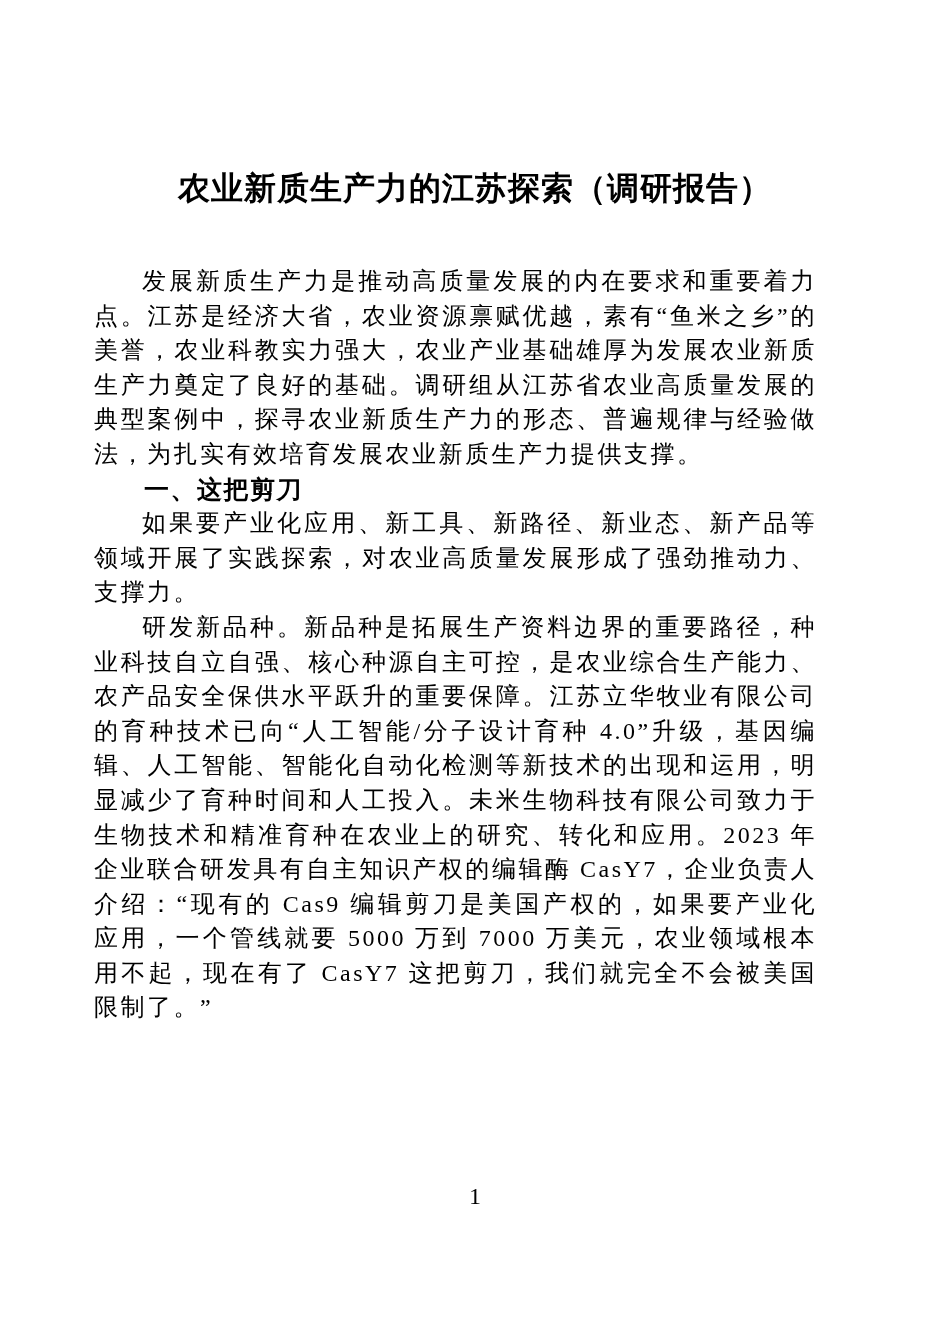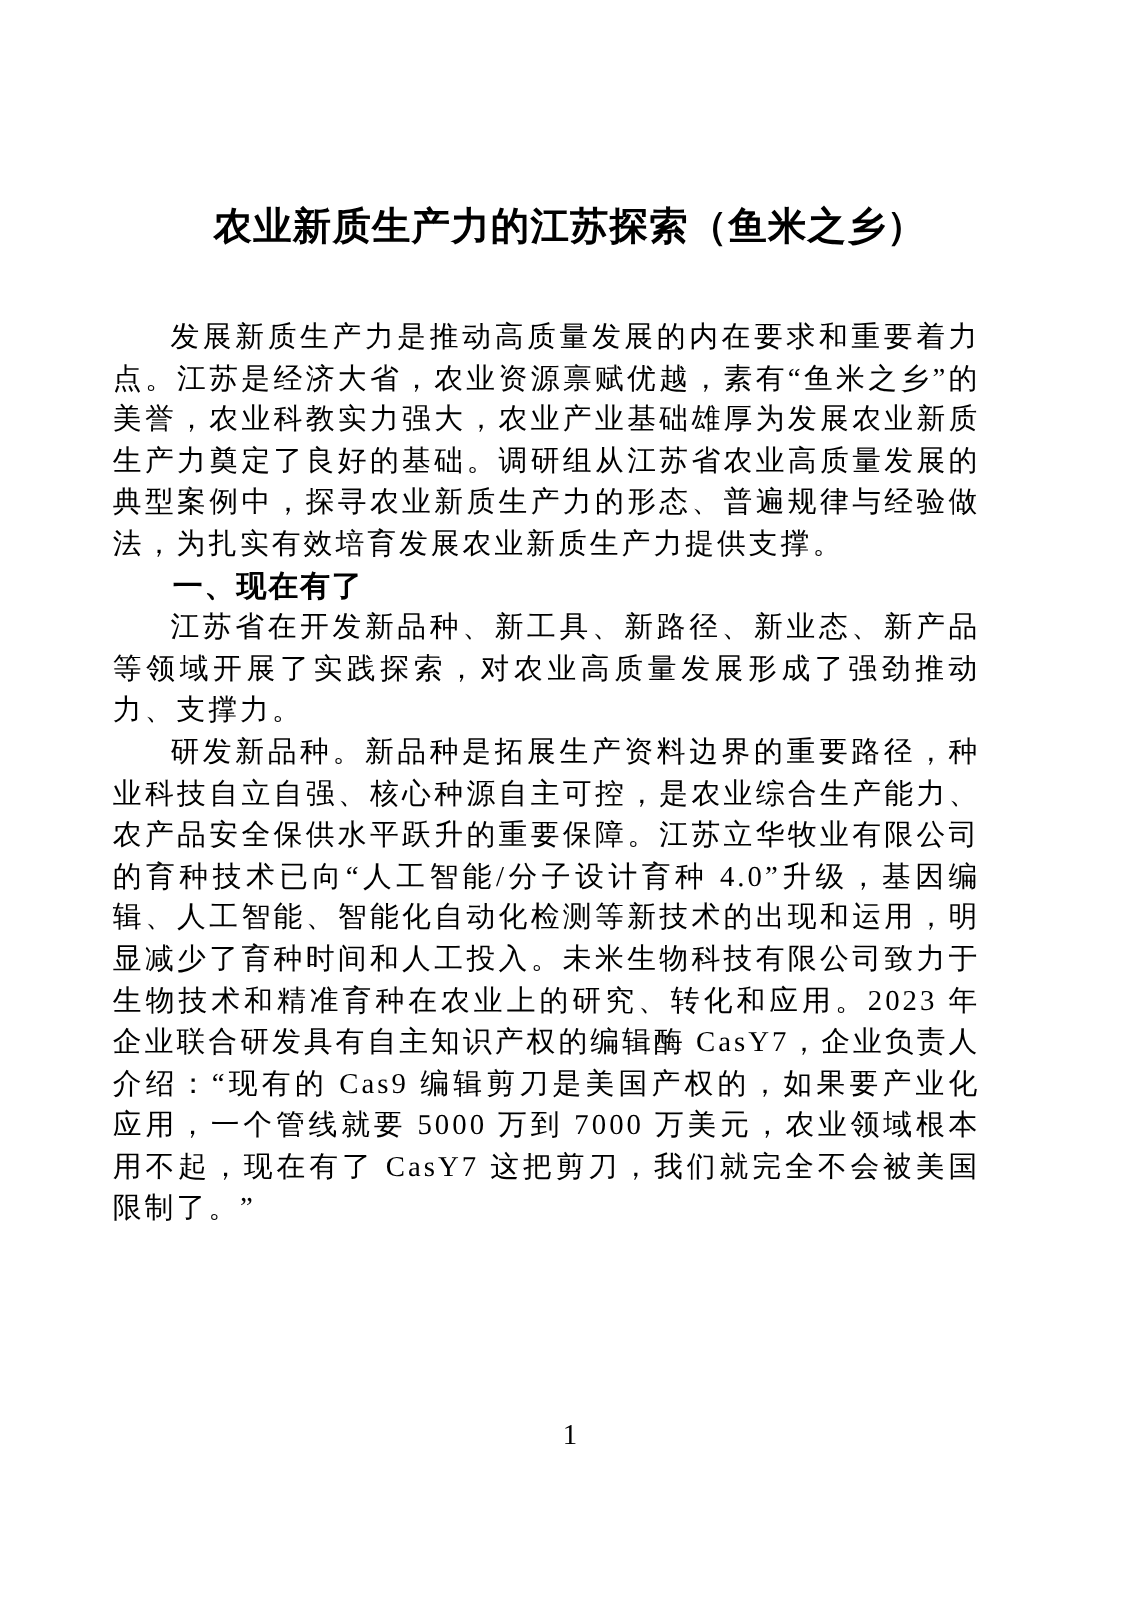--- a/index.html
+++ b/index.html
@@ -53,25 +53,25 @@
     text-align: center;
     font-family: "Liberation Serif", "DejaVu Serif", serif;
     font-size: 24px;
     letter-spacing: 0;
   }
 </style>
 </head>
 <body>
 
 <div class="page">
-  <h1 class="doc-title">农业新质生产力的江苏探索（鱼米之乡）</h1>
+  <h1 class="doc-title">农业新质生产力的江苏探索（调研报告）</h1>
 
   <div class="doc-body">
       <p class="para">发展新质生产力是推动高质量发展的内在要求和重要着力点。江苏是经济大省，农业资源禀赋优越，素有“鱼米之乡”的美誉，农业科教实力强大，农业产业基础雄厚为发展农业新质生产力奠定了良好的基础。调研组从江苏省农业高质量发展的典型案例中，探寻农业新质生产力的形态、普遍规律与经验做法，为扎实有效培育发展农业新质生产力提供支撑。</p>
-      <p class="heading">一、现在有了</p>
-      <p class="para">江苏省在开发新品种、新工具、新路径、新业态、新产品等领域开展了实践探索，对农业高质量发展形成了强劲推动力、支撑力。</p>
+      <p class="heading">一、这把剪刀</p>
+      <p class="para">如果要产业化应用、新工具、新路径、新业态、新产品等领域开展了实践探索，对农业高质量发展形成了强劲推动力、支撑力。</p>
       <p class="para">研发新品种。新品种是拓展生产资料边界的重要路径，种业科技自立自强、核心种源自主可控，是农业综合生产能力、农产品安全保供水平跃升的重要保障。江苏立华牧业有限公司的育种技术已向“人工智能/分子设计育种 4.0”升级，基因编辑、人工智能、智能化自动化检测等新技术的出现和运用，明显减少了育种时间和人工投入。未米生物科技有限公司致力于生物技术和精准育种在农业上的研究、转化和应用。2023 年企业联合研发具有自主知识产权的编辑酶 CasY7，企业负责人介绍：“现有的 Cas9 编辑剪刀是美国产权的，如果要产业化应用，一个管线就要 5000 万到 7000 万美元，农业领域根本用不起，现在有了 CasY7 这把剪刀，我们就完全不会被美国限制了。”</p>
     </div>
 
   <div class="page-footer">
     <span class="page-number">1</span>
   </div>
 </div>
 
 </body></html>

